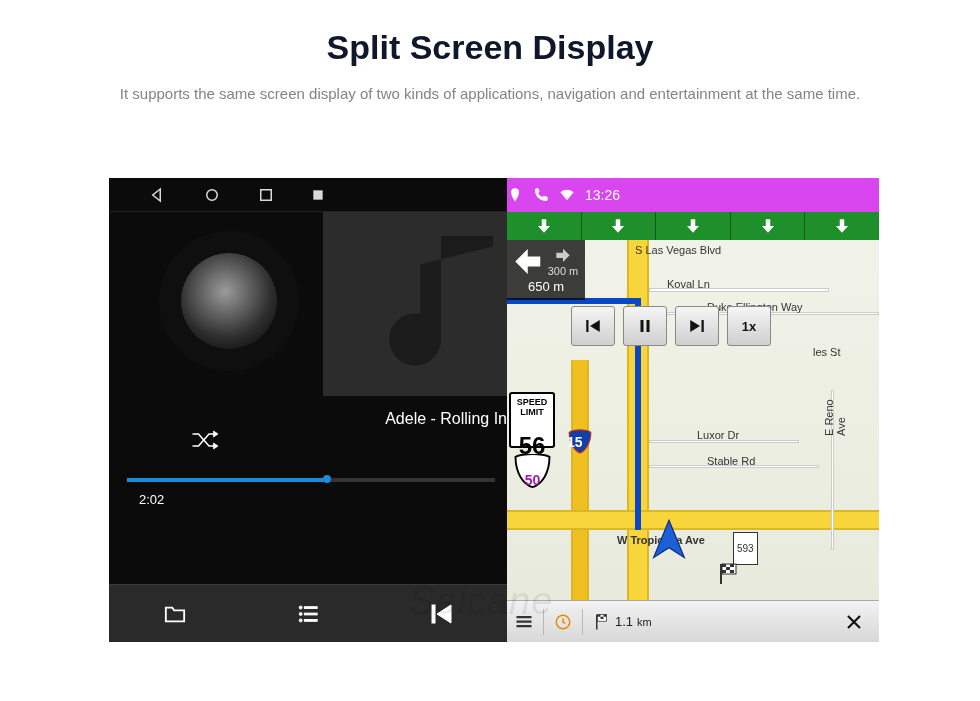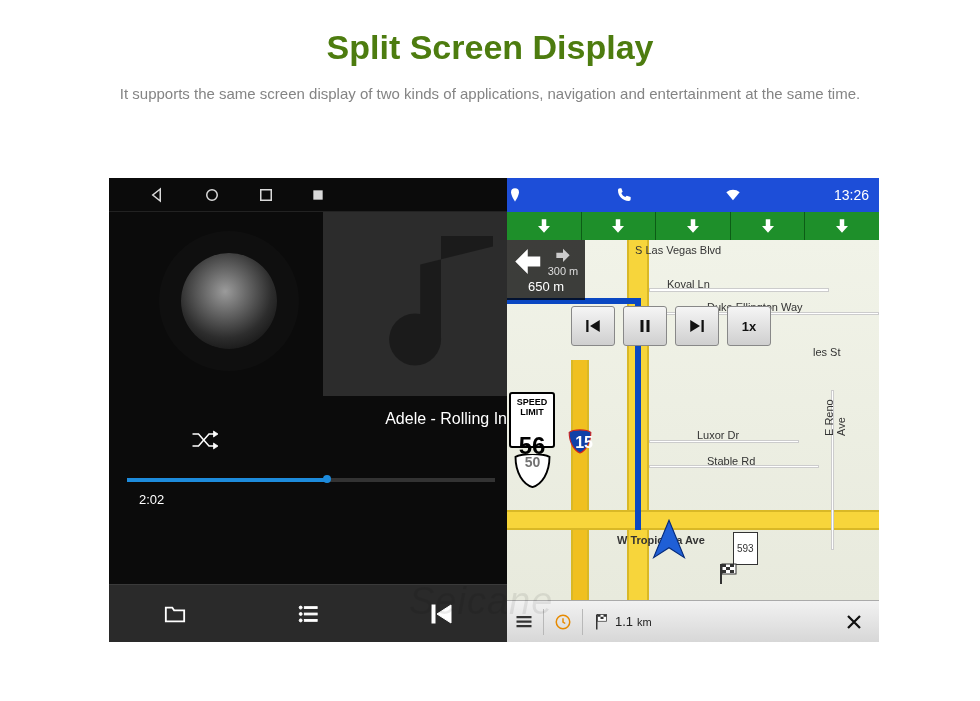--- a/index.html
+++ b/index.html
@@ -8,21 +8,21 @@
     background: #fff;
     width: 980px;
     height: 701px;
     overflow: hidden;
     position: relative;
   }
   .page-title {
     text-align: center;
     font-size: 34px;
     font-weight: 700;
-    color: #4d7c0f;
+    color: #0f172a;
     margin-top: 28px;
   }
   .page-subtitle {
     text-align: center;
     font-size: 15px;
     color: #848484;
     margin: 16px auto 9px;
     max-width: 780px;
     line-height: 1.45;
   }
@@ -138,24 +138,24 @@
   
   .map {
     width: 372px;
     height: 100%;
     position: relative;
     background: #eef0e6;
     overflow: hidden;
   }
   .statusbar {
     position: absolute; left:0; top:0; width:100%; height:34px;
-    background:#1d4ed8;
+    background:#d946ef;
     color:#fff;
     font-size:14px;
-    display:flex; align-items:center; justify-content:space-between;
+    display:flex; align-items:center; justify-content:flex-start;
     gap:10px; padding-right:10px;
   }
   .statusbar .sico { width:16px; height:16px; fill:#fff; }
   
   .dlbar {
     position:absolute; left:0; top:34px; width:100%; height:28px;
     background:#1e8f2a;
     display:flex;
   }
   .dlbar .cell {
@@ -209,22 +209,22 @@
     position:absolute; left:2px; top:214px;
     width:46px; height:56px;
     background:#fff; border:2px solid #000; border-radius:3px;
     text-align:center; font-size:9px; padding-top:3px;
     font-weight:700; color:#000;
   }
   .speedlimit .n{ font-size:24px; margin-top:15px;}
   .shield{
     position:absolute; left:6px; top:276px;
     width:39px; height:34px;
-    display:flex;align-items:flex-start;justify-content:center;
-    font-size:14px;font-weight:700;color:#737373;
+    display:flex;align-items:flex-end;justify-content:center;
+    font-size:14px;font-weight:700;color:#a21caf;
   }
   
   .pos-arrow{
     position:absolute; left:140px; top:278px;
     width:44px; height:44px;
   }
   .pos-arrow svg{ width:100%; height:100%; }
   
   .mapbar{
     position:absolute; left:0; bottom:0; width:100%; height:42px;
@@ -383,21 +383,21 @@
       <div class="road-label" style="left:190px; top:189px;">Luxor Dr</div>
       <div class="road-label" style="left:200px; top:215px;">Stable Rd</div>
       <div class="road-label" style="left:316px; top:196px; transform:rotate(-90deg); transform-origin:left top;">E Reno Ave</div>
       <div class="road-label" style="left:110px; top:294px; font-weight:600;">W Tropicana Ave</div>
       <div class="road-label" style="left:226px; top:292px; background:#fff; border:1px solid #333; padding:10px 3px; font-size:10px;">593</div>
 
       <div style="position:absolute; left:60px; top:188px; width:26px; height:26px;">
         <svg viewBox="0 0 24 24" width="26" height="26">
             <path d="M2 4 C6 1 18 1 22 4 C22 14 17 21 12 23 C7 21 2 14 2 4 Z" fill="#1040a8" stroke="#c22" stroke-width="1"></path>
           </svg>
-        <div style="position:absolute;left:0;top:6px;width:100%;text-align:right;color:#fff;font-size:16px;font-weight:700;">15</div>
+        <div style="position:absolute;left:0;top:6px;width:100%;text-align:left;color:#fff;font-size:14px;font-weight:700;">15</div>
       </div>
 
       <div class="pos-arrow">
         <svg viewBox="0 0 40 40">
             <path d="M20 2 L34 36 L20 27 L6 36 Z" fill="#1f5fd6" stroke="#03297a" stroke-width="1"></path>
           </svg>
       </div>
 
       <svg style="position:absolute; left:210px; top:322px;" width="24" height="24" viewBox="0 0 24 24">
           <rect x="3" y="2" width="2" height="20" fill="#333"></rect>

